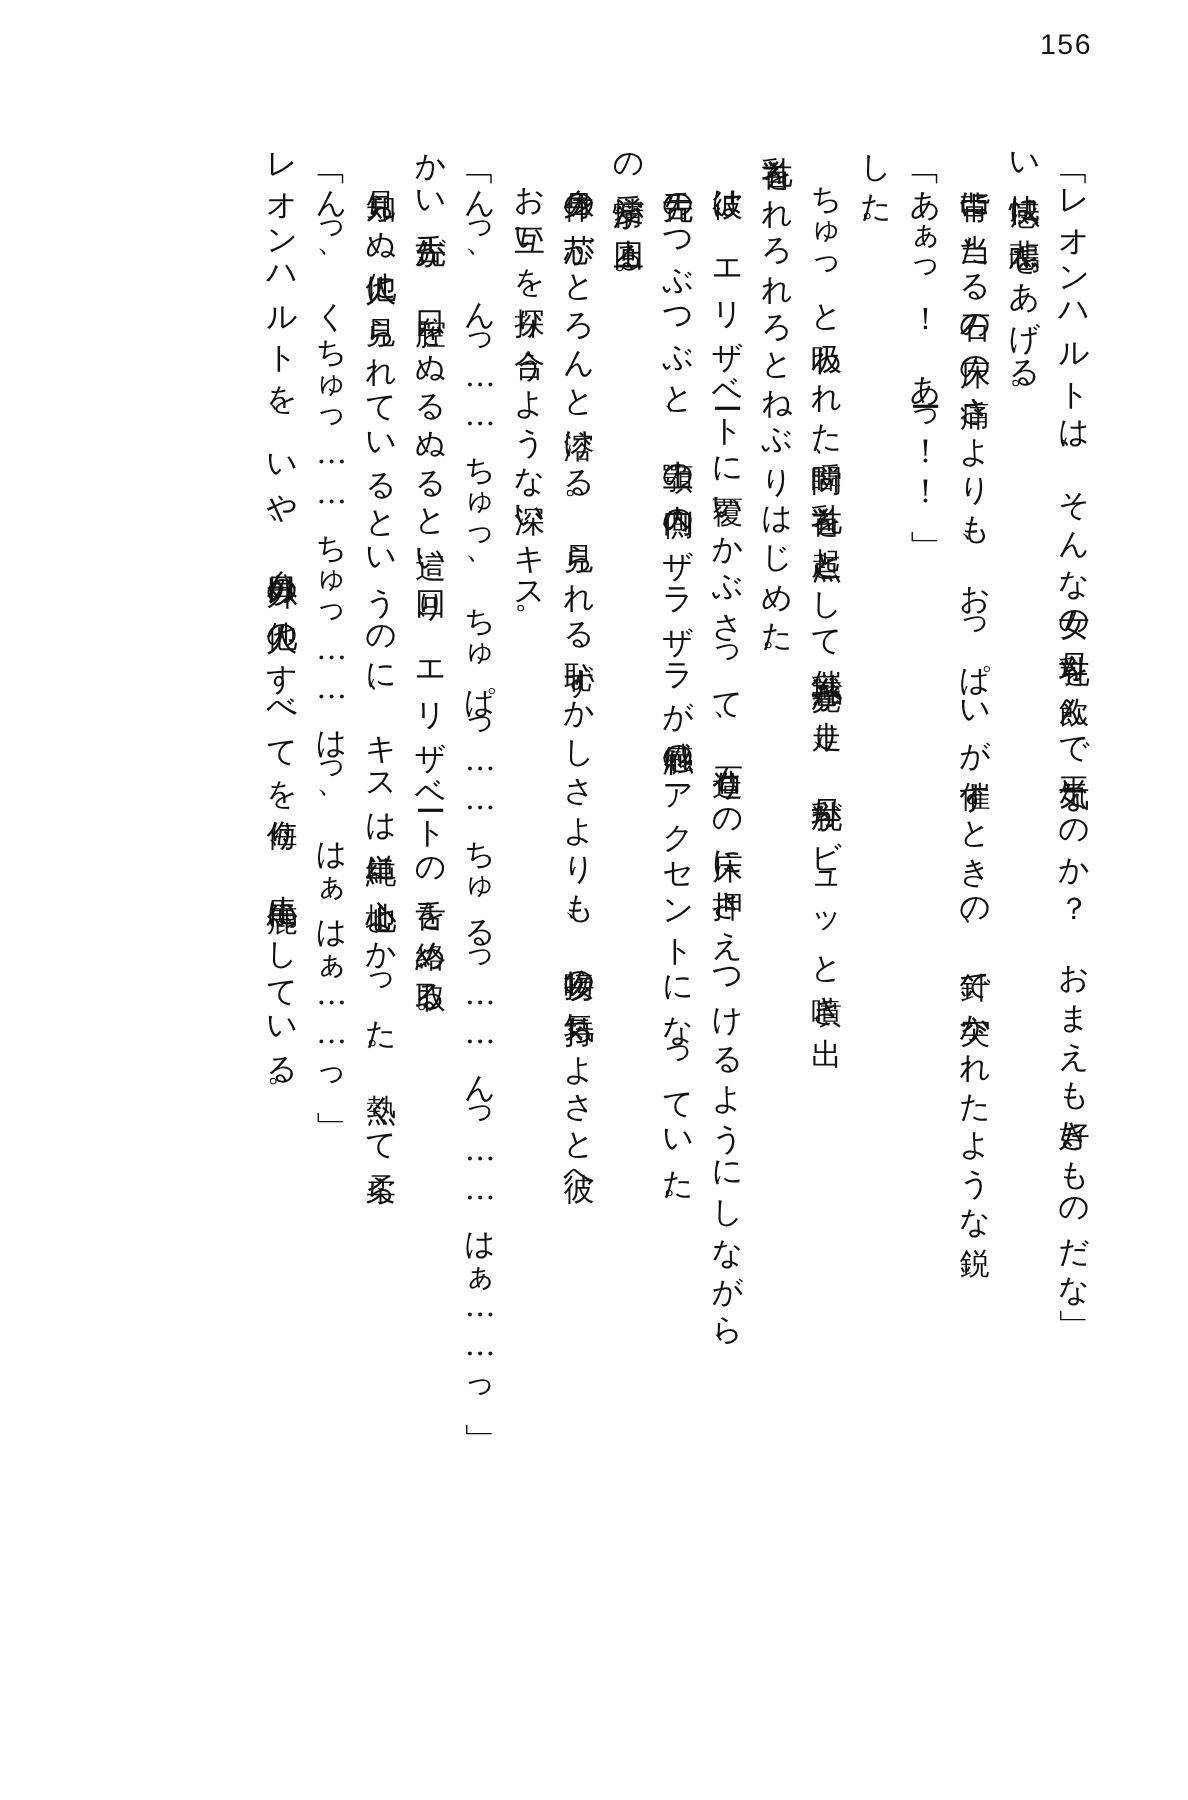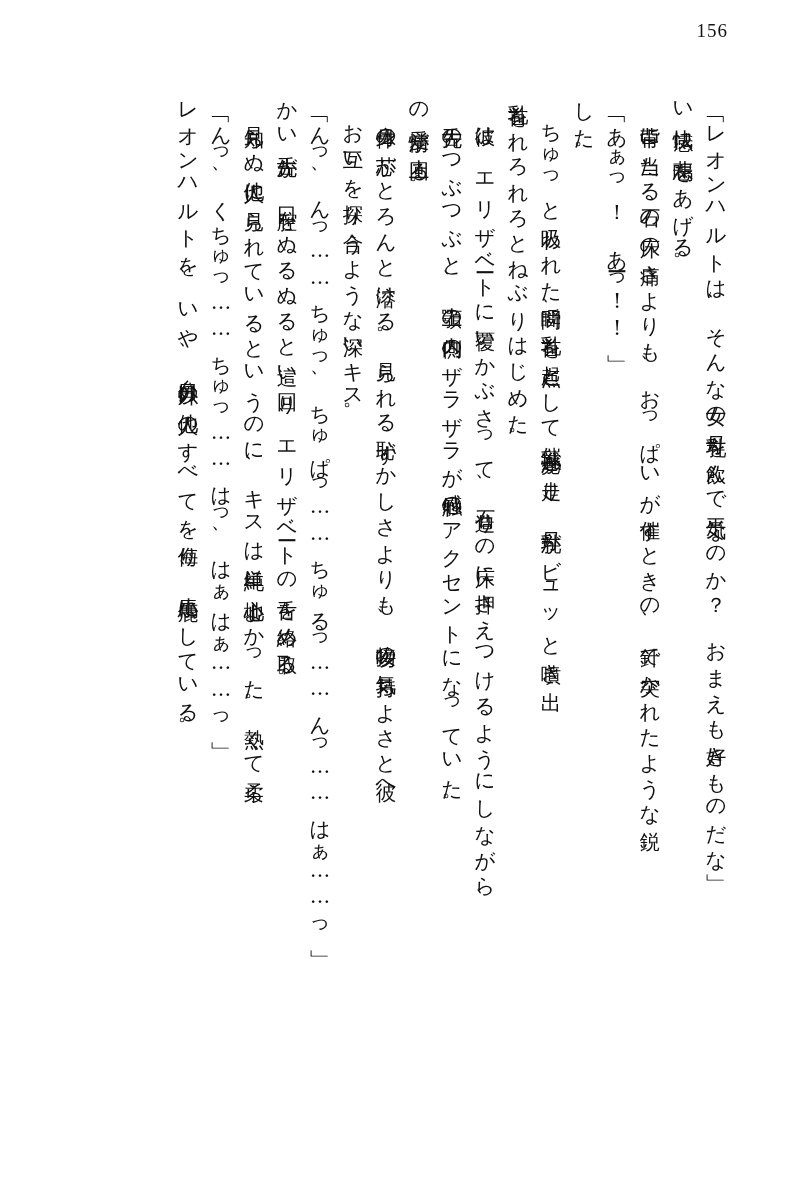--- a/index.html
+++ b/index.html
@@ -16,21 +16,21 @@
     font-family: "Liberation Serif", "DejaVu Serif", serif;
     color: #111111;
   }
   .page-number {
     position: absolute;
     top: 20px;
     right: 64px;
     font-size: 19px;
     letter-spacing: 1px;
     color: #141414;
-    font-family: Liberation Serif, serif;
+    font-family: Liberation Sans, sans-serif;
   }
   .text-body {
     position: absolute;
     top: 88px;
     right: 60px;
     left: 58px;
     bottom: 46px;
     writing-mode: vertical-rl;
     -webkit-writing-mode: vertical-rl;
     text-orientation: upright;

